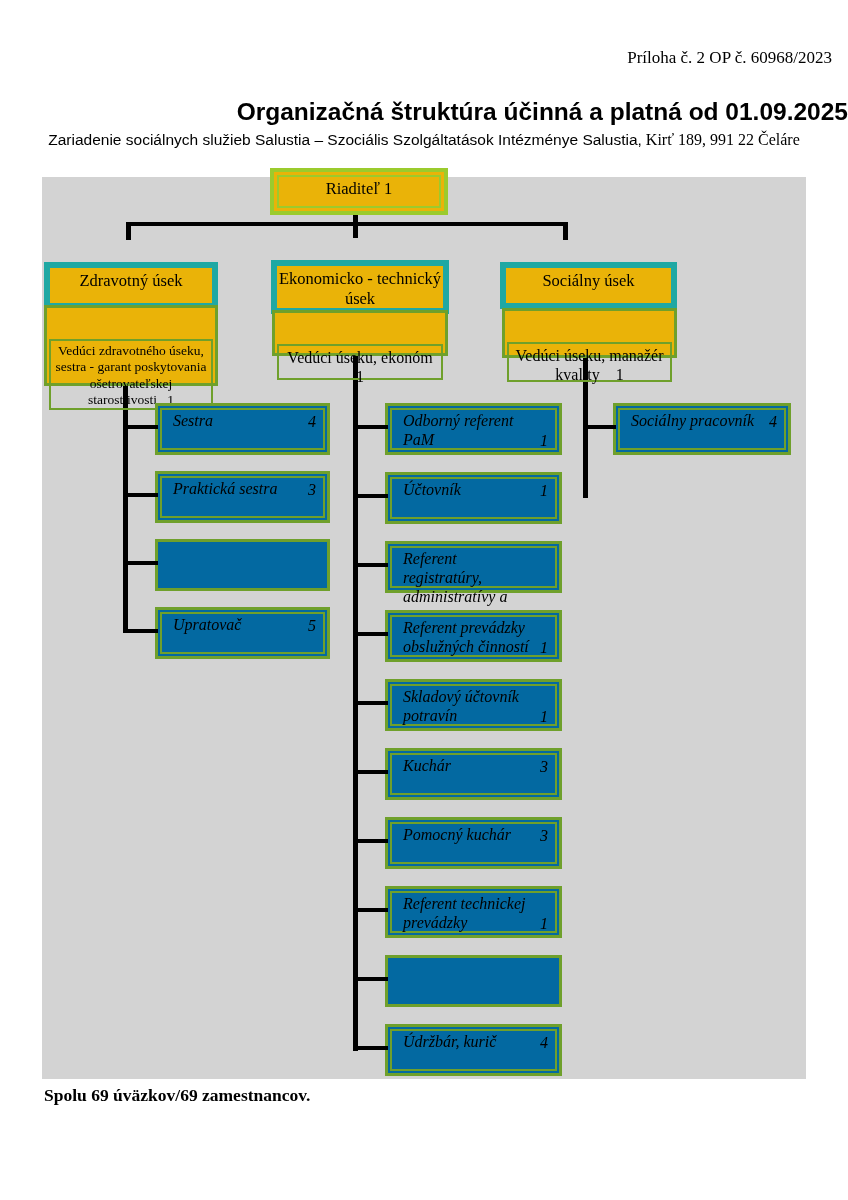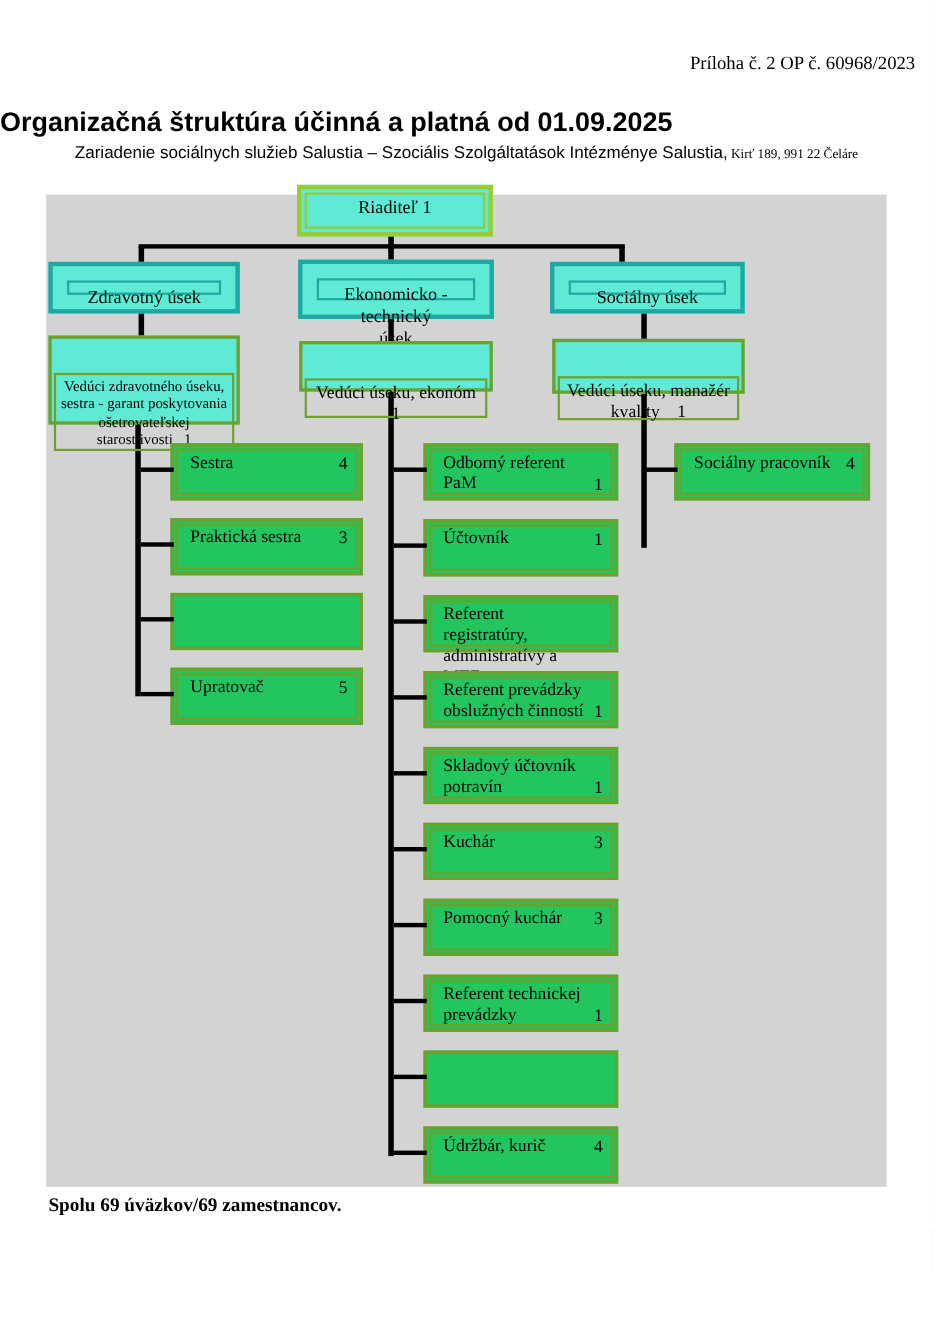--- a/index.html
+++ b/index.html
@@ -7,58 +7,58 @@
     --division:#1FA8A3;
     --staff:#6FA02B;
     --canvas:#D3D3D3;
     --line:#000000;
   }
   *{margin:0;padding:0;box-sizing:border-box;}
   body{background:#fff;}
   .page{position:relative;width:848px;height:1119px;background:#fff;overflow:hidden;
         font-family:"Liberation Serif",serif;color:#000;}
   .attach{position:absolute;top:48px;right:16px;font-size:17px;}
-  .title{position:absolute;top:98px;left:0;width:100%;text-align:left;
+  .title{position:absolute;top:98px;left:0;width:100%;text-align:right;
          font-family:"Liberation Sans",sans-serif;font-weight:bold;font-size:24.5px;}
   .subtitle{position:absolute;top:131px;left:0;width:100%;text-align:center;
             font-family:"Liberation Sans",sans-serif;font-size:15.5px;}
-  .subtitle .addr{font-family:"Liberation Serif",serif;font-size:12px;}
+  .subtitle .addr{font-family:"Liberation Serif",serif;font-size:16px;}
   .canvas{position:absolute;left:42px;top:177px;width:764px;height:902px;background:var(--canvas);}
   .footer{position:absolute;left:44px;top:1085px;font-weight:bold;font-size:17.5px;}
 
   
-  .dbox{position:absolute;background:#5eead4;}
+  .dbox{position:absolute;background:#eab308;}
   .dbox .in{width:100%;height:100%;text-align:center;white-space:pre-line;}
 
   
   #box-director{left:270px;top:168px;width:178px;height:47px;
                 border:4px solid var(--director);padding:3px;}
   #box-director .in{border:2px solid var(--director);font-size:16.5px;padding-top:2px;}
 
   
-  .divbox{border:4px solid var(--division);padding:13px;}
+  .divbox{border:4px solid var(--division);padding:0;margin-top:24px;}
   .divbox .in{border:2px solid var(--division);font-size:16.5px;line-height:1.2;padding-top:3px;}
   #div0{left:44px;top:238px;width:174px;height:47px;}
   #div1{left:271px;top:236px;width:178px;height:54px;}
   #div2{left:500px;top:238px;width:177px;height:47px;}
 
   
   .headbox{border:3px solid var(--staff);padding:2px;}
   .headbox .in{border:2px solid var(--staff);font-size:16px;line-height:1.2;padding-top:2px;margin-top:29px;}
   #head0{left:44px;top:305px;width:174px;height:81px;}
   #head0 .in{font-size:13.5px;line-height:1.22;}
   #head1{left:272px;top:310px;width:176px;height:46px;}
   #head2{left:502px;top:308px;width:175px;height:50px;}
 
   
   .col{position:absolute;}
   #col0{left:155px;top:403px;width:175px;}
   #col1{left:385px;top:403px;width:177px;}
   #col2{left:613px;top:403px;width:178px;}
-  .leaf{position:relative;height:52px;background:#22c55e;border:3px solid var(--staff);padding:2px;}
+  .leaf{position:relative;height:52px;background:#0369a1;border:3px solid var(--staff);padding:2px;font-style:italic;}
   #col0 .leaf{margin-bottom:16px;}
   #col1 .leaf{margin-bottom:17px;}
   #col2 .leaf{margin-bottom:15px;}
   .leaf .in{border:2px solid var(--staff);width:100%;height:100%;padding:2px 7px 0 11px;}
   .leaf .row{display:flex;align-items:flex-end;}
   .leaf .lbl{flex:1;white-space:pre-line;font-size:16px;line-height:1.18;text-align:left;}
   .leaf .cnt{font-size:16px;padding-left:4px;}
   .branch{position:absolute;left:-30px;top:19px;width:30px;height:4px;background:var(--line);}
 
   

